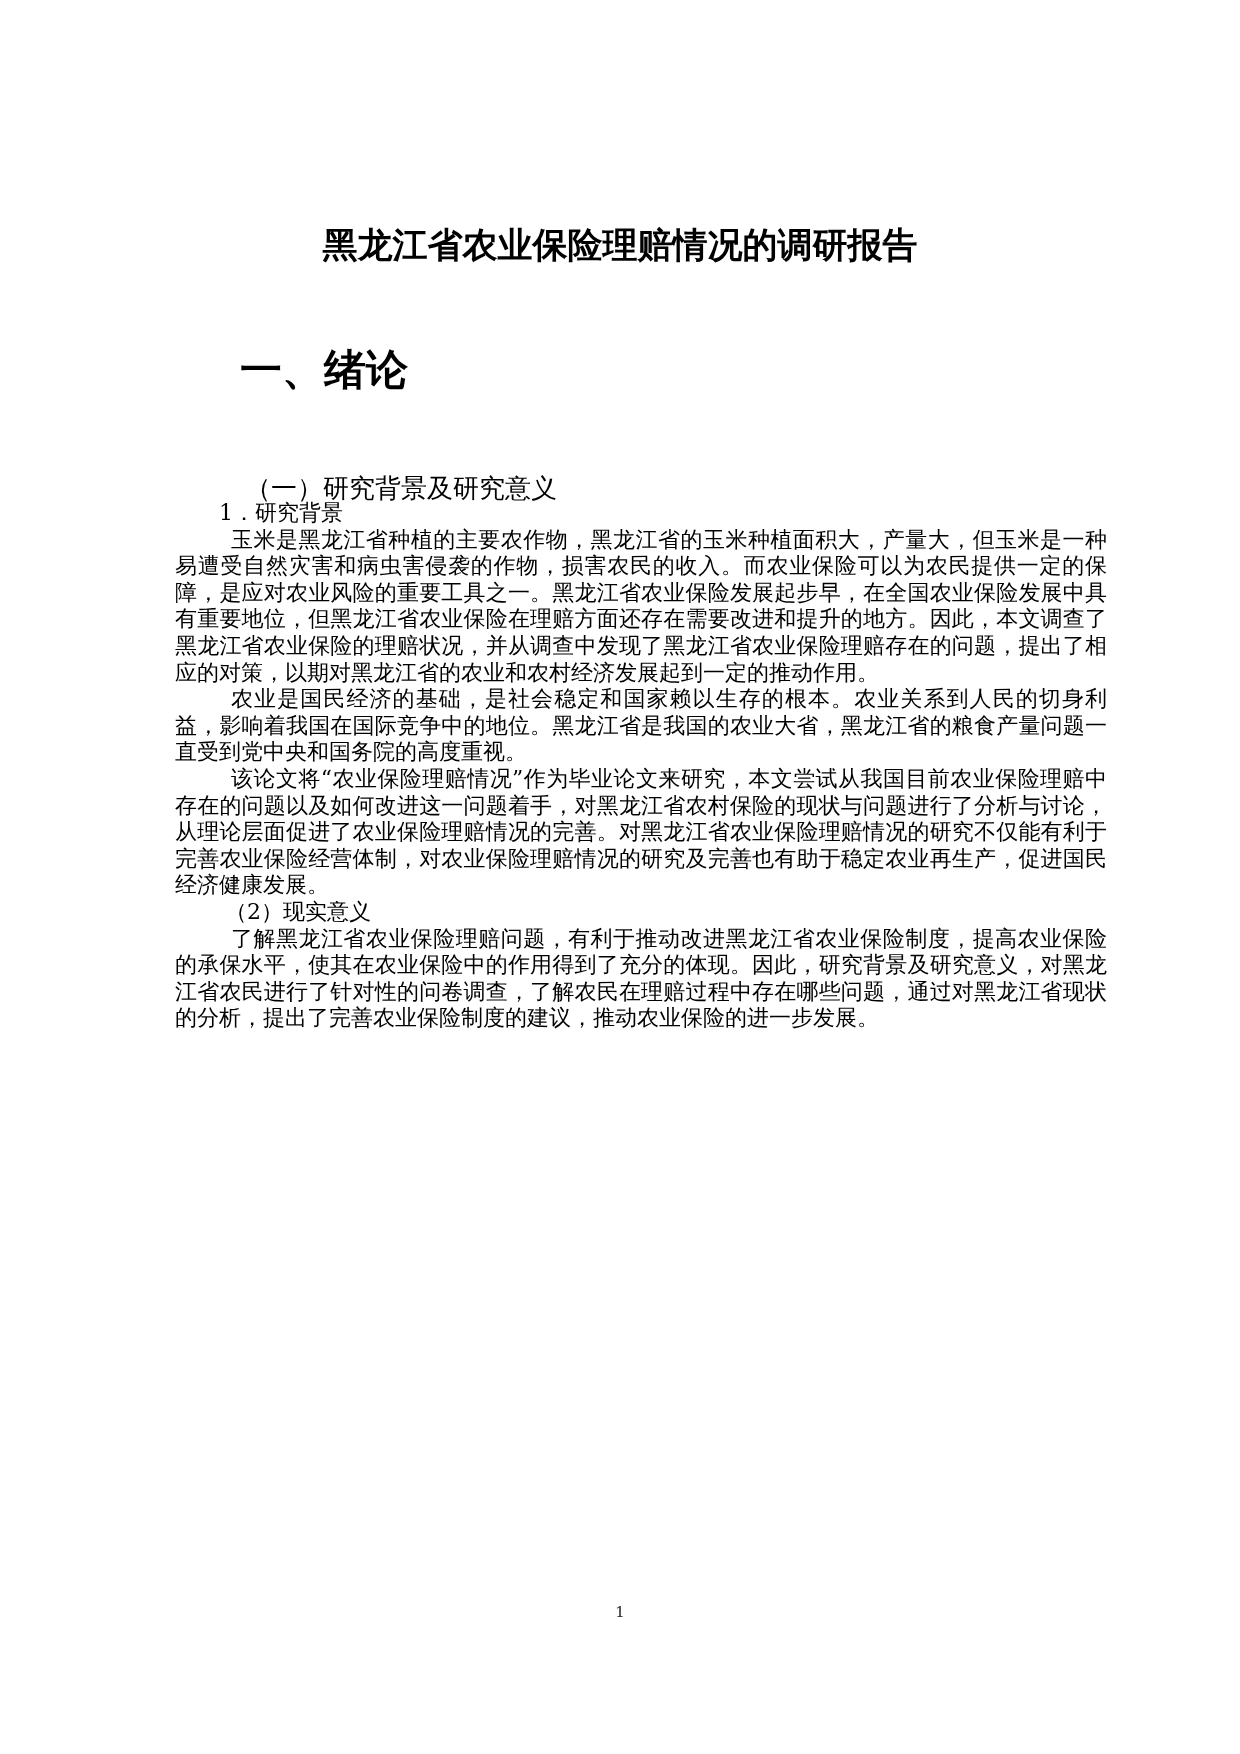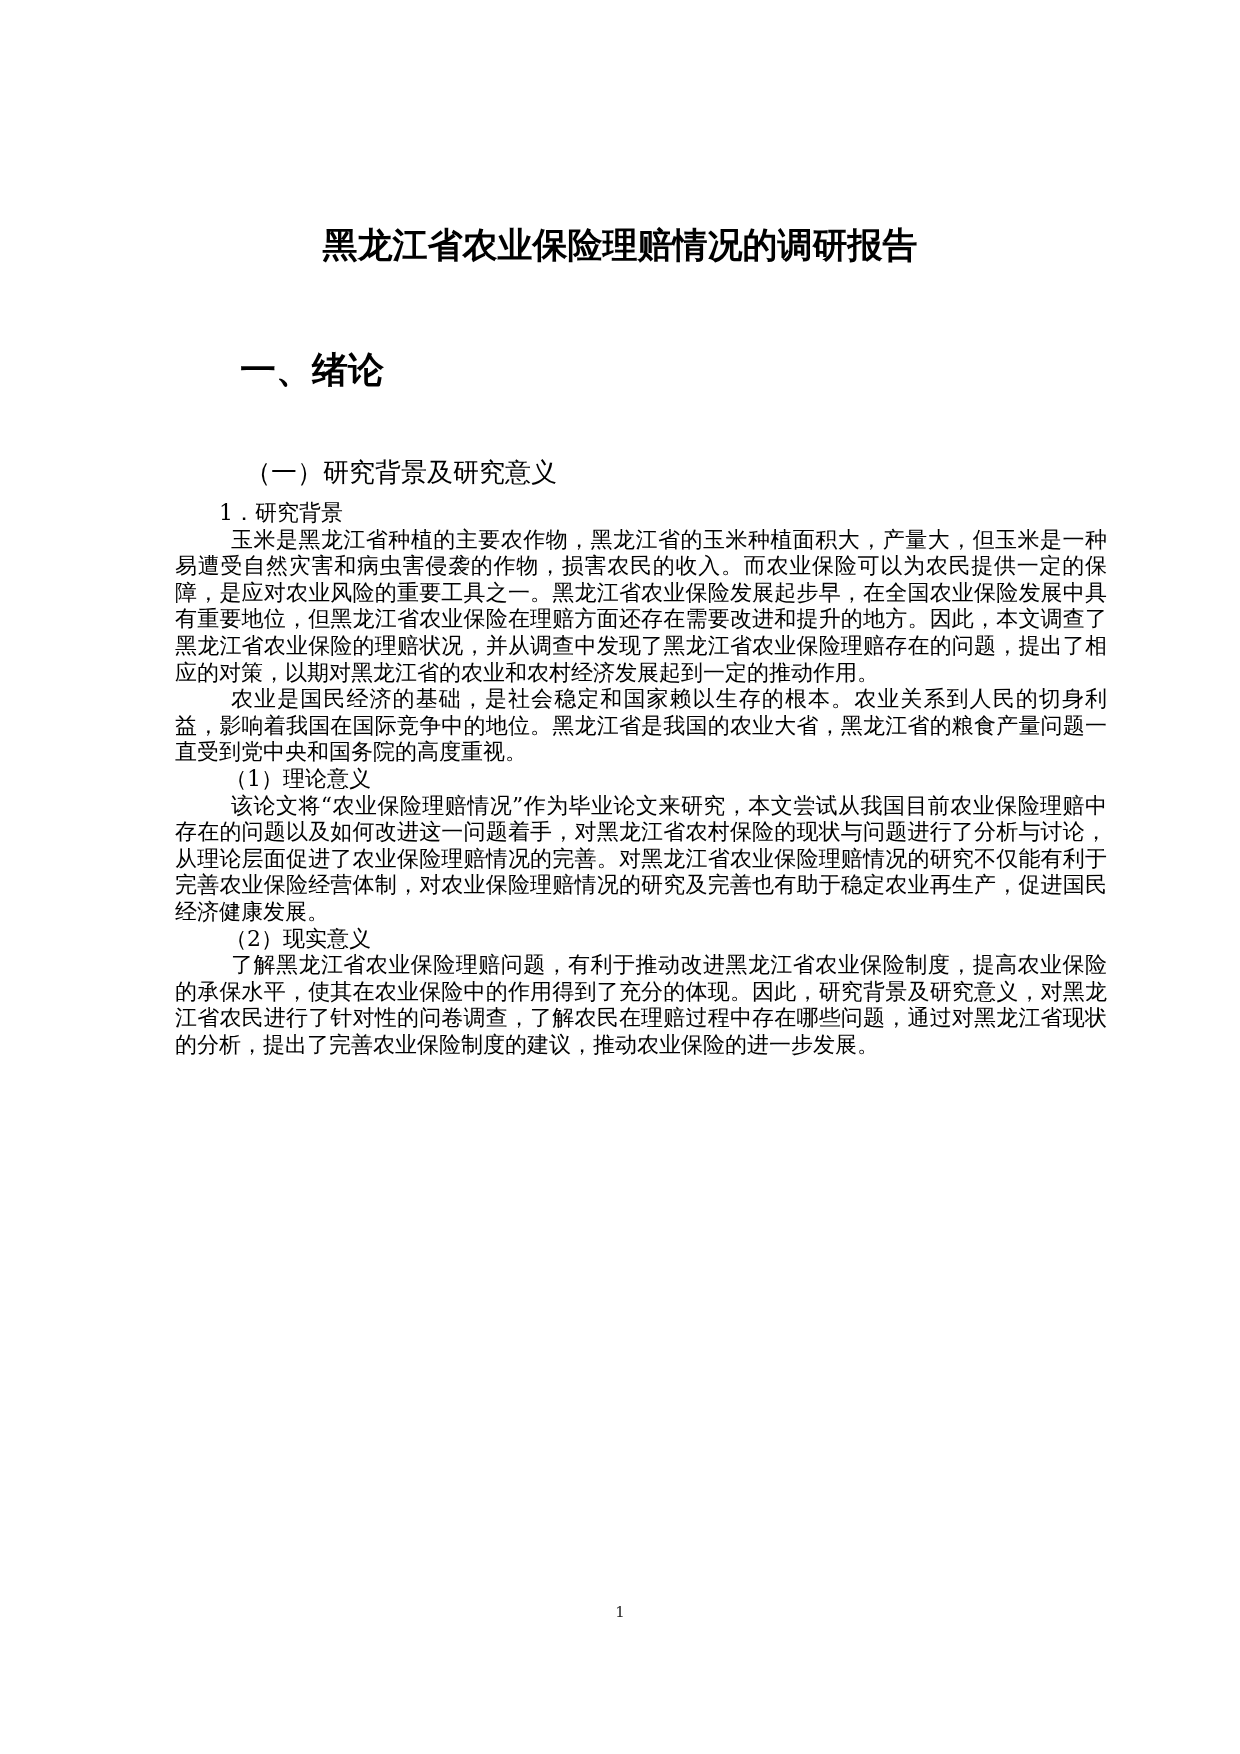--- a/index.html
+++ b/index.html
@@ -31,27 +31,27 @@
     font-size: 35px;
     line-height: 44px;
     letter-spacing: 0px;
   }
   .h1 {
     position: absolute;
     left: 240px;
     top: 350px;
     font-family: "DejaVu Sans", "Liberation Sans", sans-serif;
     font-weight: bold;
-    font-size: 36px;
+    font-size: 42px;
     line-height: 40px;
   }
   .h2 {
     position: absolute;
     left: 245px;
-    top: 455px;
+    top: 471px;
     font-family: "DejaVu Sans", "Liberation Sans", sans-serif;
     font-size: 26px;
     line-height: 34px;
   }
   .body {
     position: absolute;
     left: 175px;
     top: 500px;
     width: 932px;
     font-size: 22px;
@@ -83,21 +83,20 @@
   <div class="title">黑龙江省农业保险理赔情况的调研报告</div>
 
   <div class="h1">一、绪论</div>
 
   <div class="h2">（一）研究背景及研究意义</div>
 
   <div class="body">
     <p class="sub2">1．研究背景</p>
     <p class="indent">玉米是黑龙江省种植的主要农作物，黑龙江省的玉米种植面积大，产量大，但玉米是一种易遭受自然灾害和病虫害侵袭的作物，损害农民的收入。而农业保险可以为农民提供一定的保障，是应对农业风险的重要工具之一。黑龙江省农业保险发展起步早，在全国农业保险发展中具有重要地位，但黑龙江省农业保险在理赔方面还存在需要改进和提升的地方。因此，本文调查了黑龙江省农业保险的理赔状况，并从调查中发现了黑龙江省农业保险理赔存在的问题，提出了相应的对策，以期对黑龙江省的农业和农村经济发展起到一定的推动作用。</p>
     <p class="indent">农业是国民经济的基础，是社会稳定和国家赖以生存的根本。农业关系到人民的切身利益，影响着我国在国际竞争中的地位。黑龙江省是我国的农业大省，黑龙江省的粮食产量问题一直受到党中央和国务院的高度重视。</p>
-    <p class="sub">（1）理论意义</p>
     <p class="indent">该论文将“农业保险理赔情况”作为毕业论文来研究，本文尝试从我国目前农业保险理赔中存在的问题以及如何改进这一问题着手，对黑龙江省农村保险的现状与问题进行了分析与讨论，从理论层面促进了农业保险理赔情况的完善。对黑龙江省农业保险理赔情况的研究不仅能有利于完善农业保险经营体制，对农业保险理赔情况的研究及完善也有助于稳定农业再生产，促进国民经济健康发展。</p>
     <p class="sub">（2）现实意义</p>
     <p class="indent">了解黑龙江省农业保险理赔问题，有利于推动改进黑龙江省农业保险制度，提高农业保险的承保水平，使其在农业保险中的作用得到了充分的体现。因此，研究背景及研究意义，对黑龙江省农民进行了针对性的问卷调查，了解农民在理赔过程中存在哪些问题，通过对黑龙江省现状的分析，提出了完善农业保险制度的建议，推动农业保险的进一步发展。</p>
   </div>
 
   <div class="page-number">1</div>
 
 </div>
 
 </body></html>

